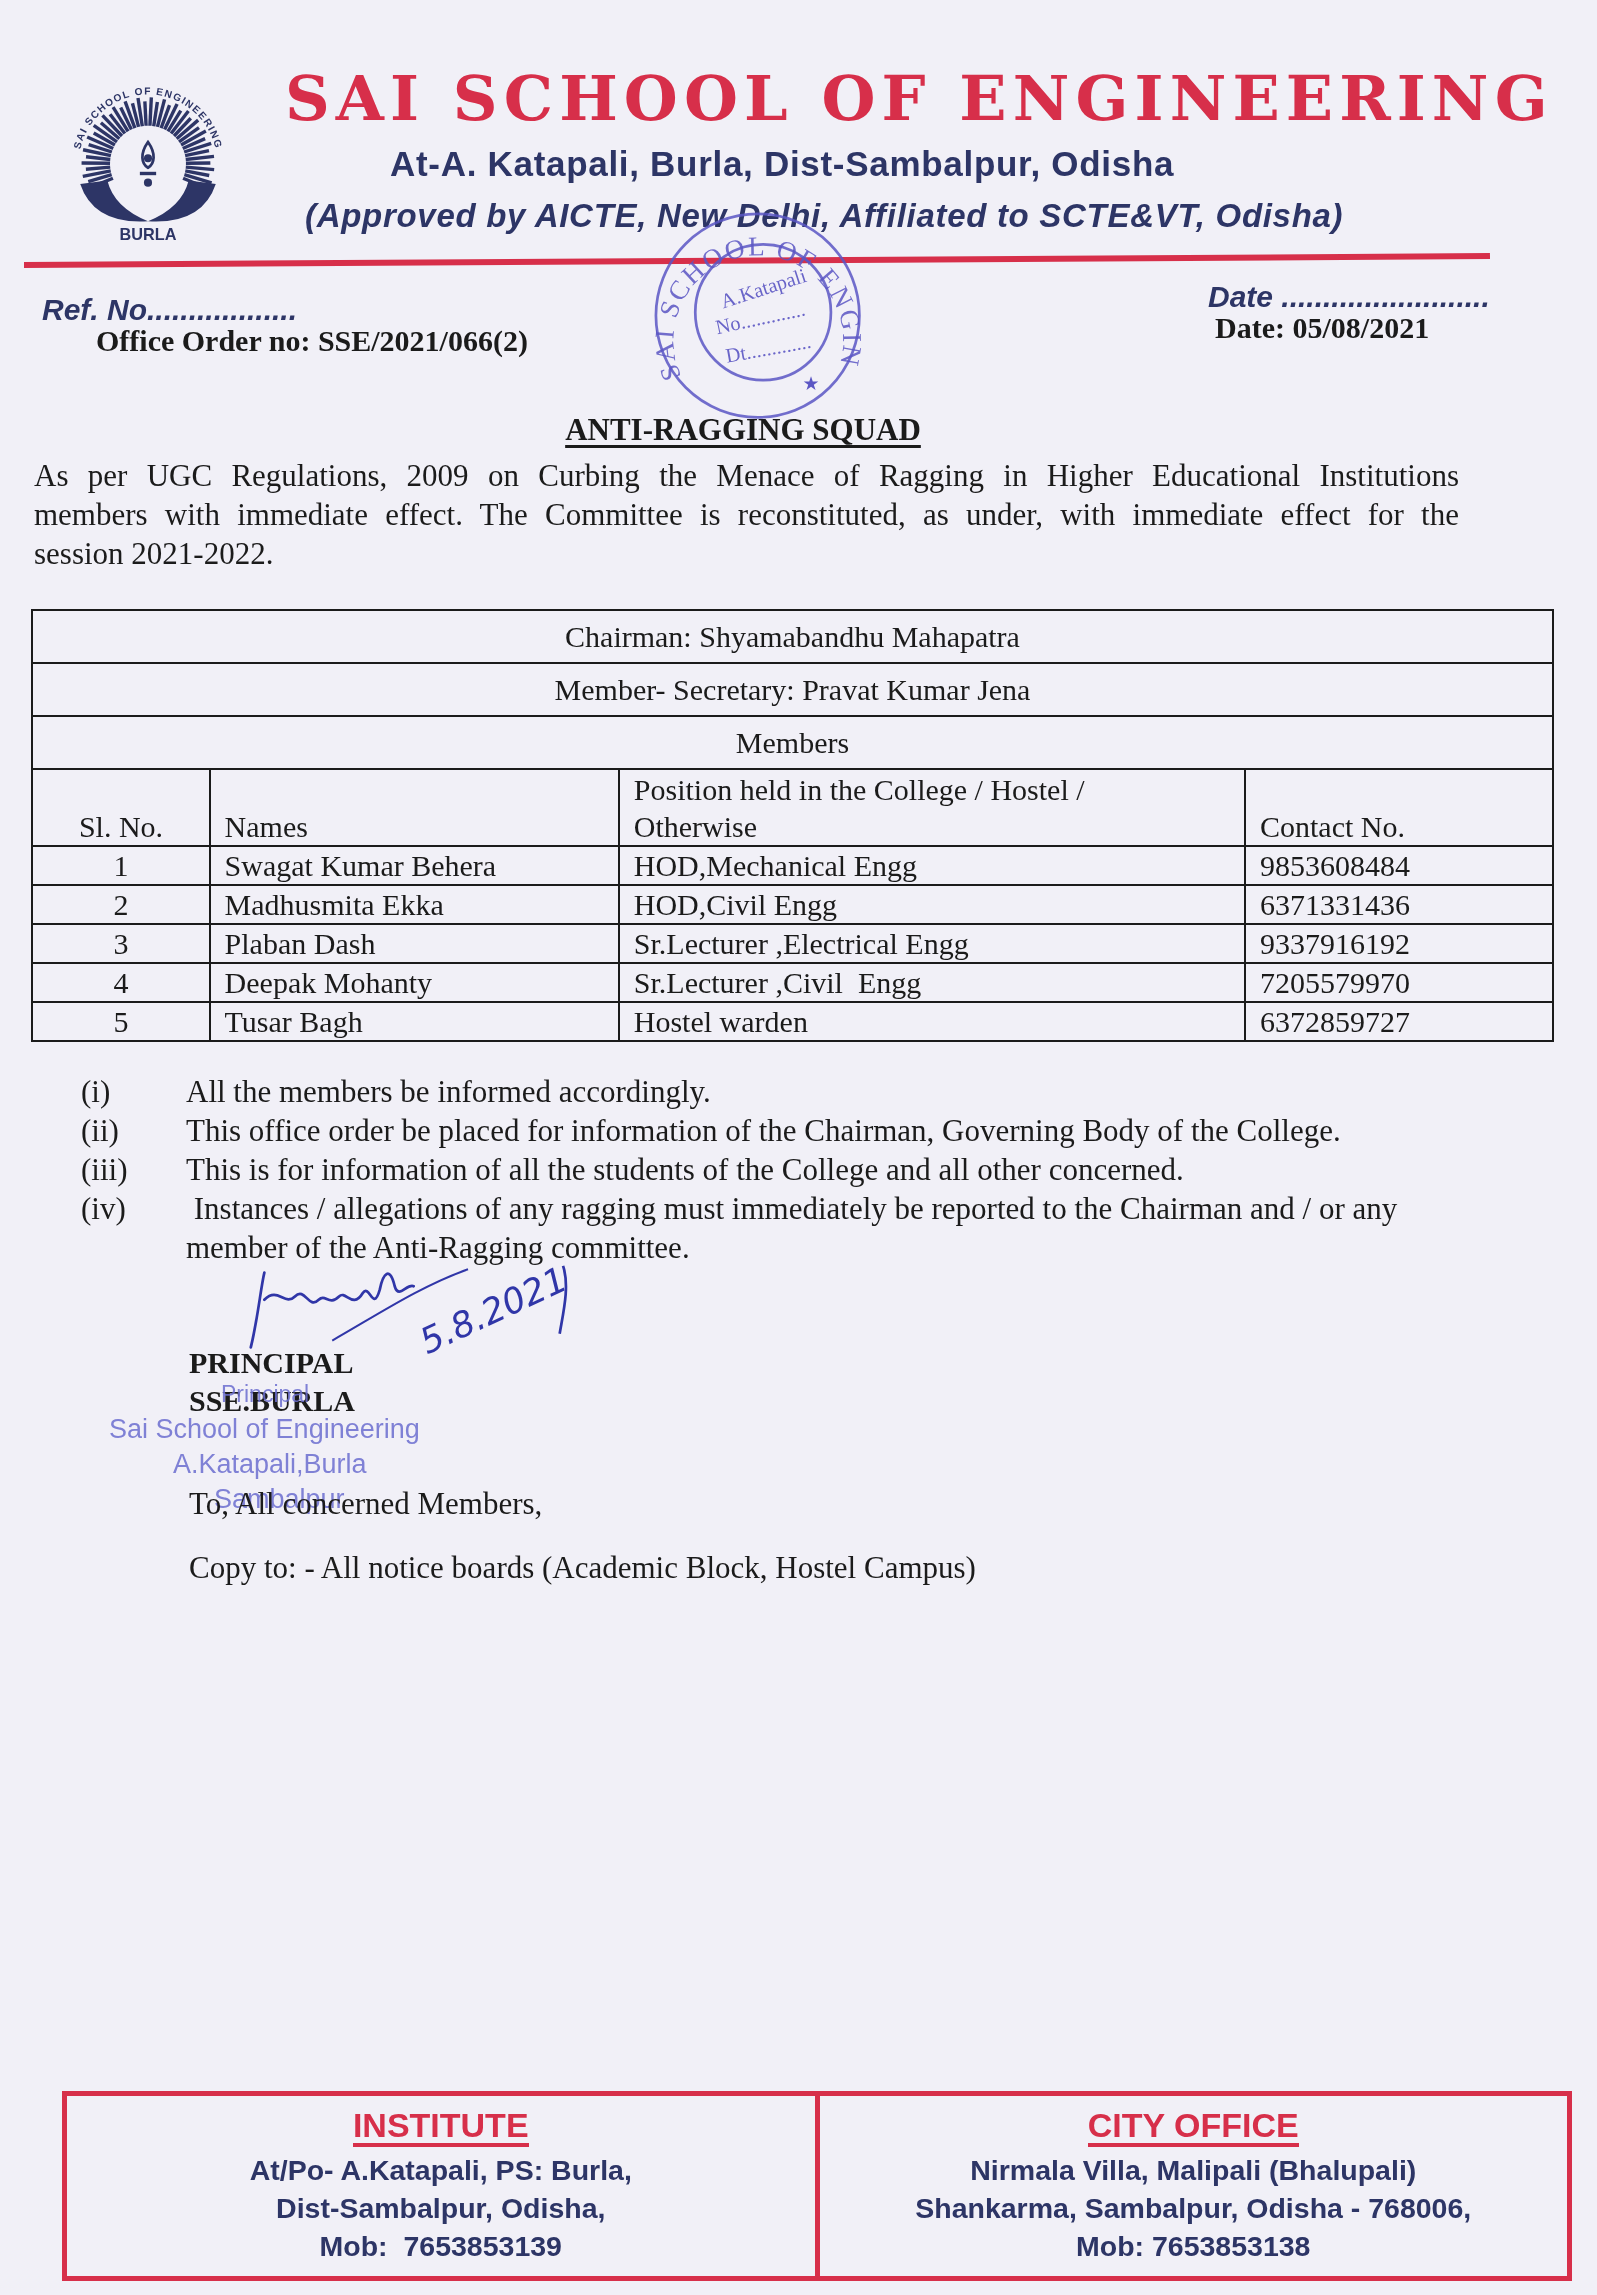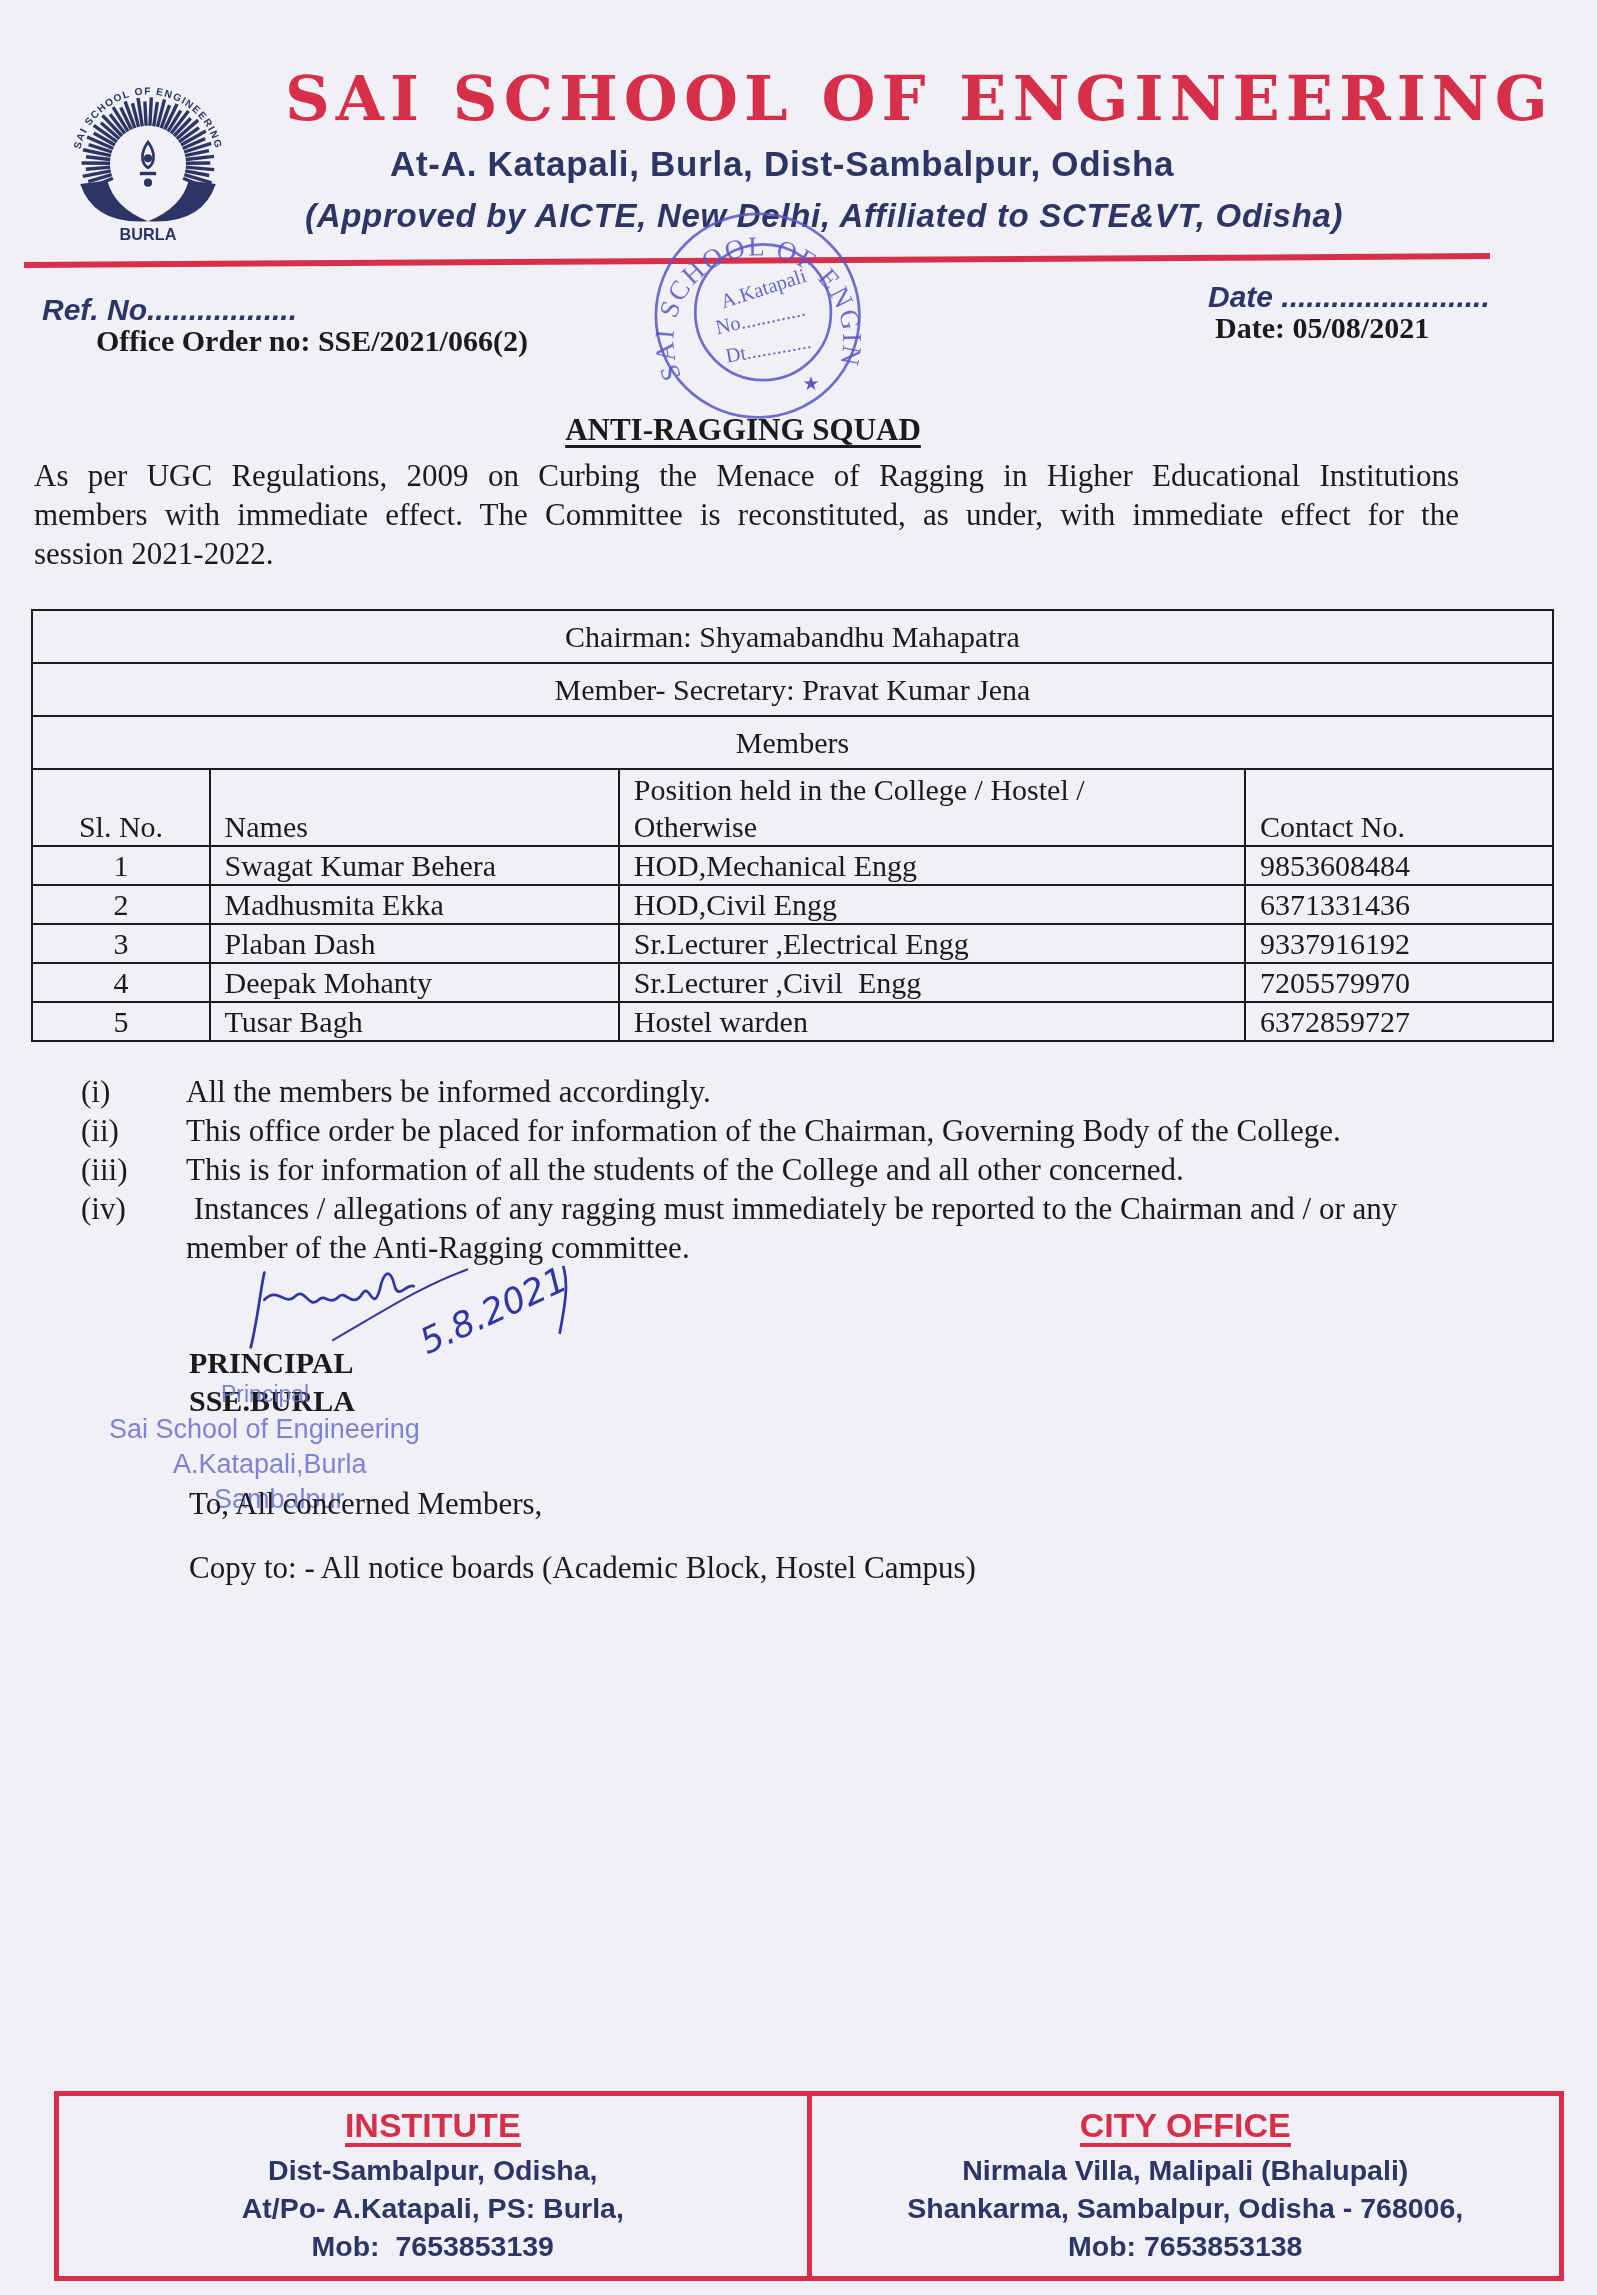--- a/index.html
+++ b/index.html
@@ -88,21 +88,21 @@
       opacity: 0.85;
     }
     .stamp-text .l0 { padding-left: 112px; font-size: 23px; }
     .stamp-text .l2 { padding-left: 64px; }
     .stamp-text .l3 { padding-left: 105px; }
     .to-line { left: 189px; top: 1486px; font-size: 31px; }
     .copy-line { left: 189px; top: 1550px; font-size: 31px; }
 
     
     .footer {
-      left: 54px; top: 2091px; width: 1510px; height: 190px;
+      left: 62px; top: 2091px; width: 1510px; height: 190px;
       border: 5.4px solid #d72f4a; display: flex;
       box-sizing: border-box;
     }
     .footer-col {
       flex: 1; text-align: center;
       font-family: "Liberation Sans", sans-serif; font-weight: bold;
       color: #2d3566; font-size: 28.5px; line-height: 38px;
       padding-top: 12.2px;
     }
     .footer-col + .footer-col { border-left: 5.4px solid #d72f4a; }
@@ -302,22 +302,22 @@
   <div class="l2">A.Katapali,Burla</div>
   <div class="l3">Sambalpur</div>
 </div>
 
 <div class="abs to-line">To, All concerned Members,</div>
 <div class="abs copy-line">Copy to: - All notice boards (Academic Block, Hostel Campus)</div>
 
 <div class="abs footer">
   <div class="footer-col">
     <div class="fh">INSTITUTE</div>
+    <div>At/Po- A.Katapali, PS: Burla,</div>
     <div>Dist-Sambalpur, Odisha,</div>
-    <div>At/Po- A.Katapali, PS: Burla,</div>
     <div style="white-space: pre;">Mob:  7653853139</div>
   </div>
   <div class="footer-col">
     <div class="fh">CITY OFFICE</div>
     <div>Nirmala Villa, Malipali (Bhalupali)</div>
     <div>Shankarma, Sambalpur, Odisha - 768006,</div>
     <div>Mob: 7653853138</div>
   </div>
 </div>
 

